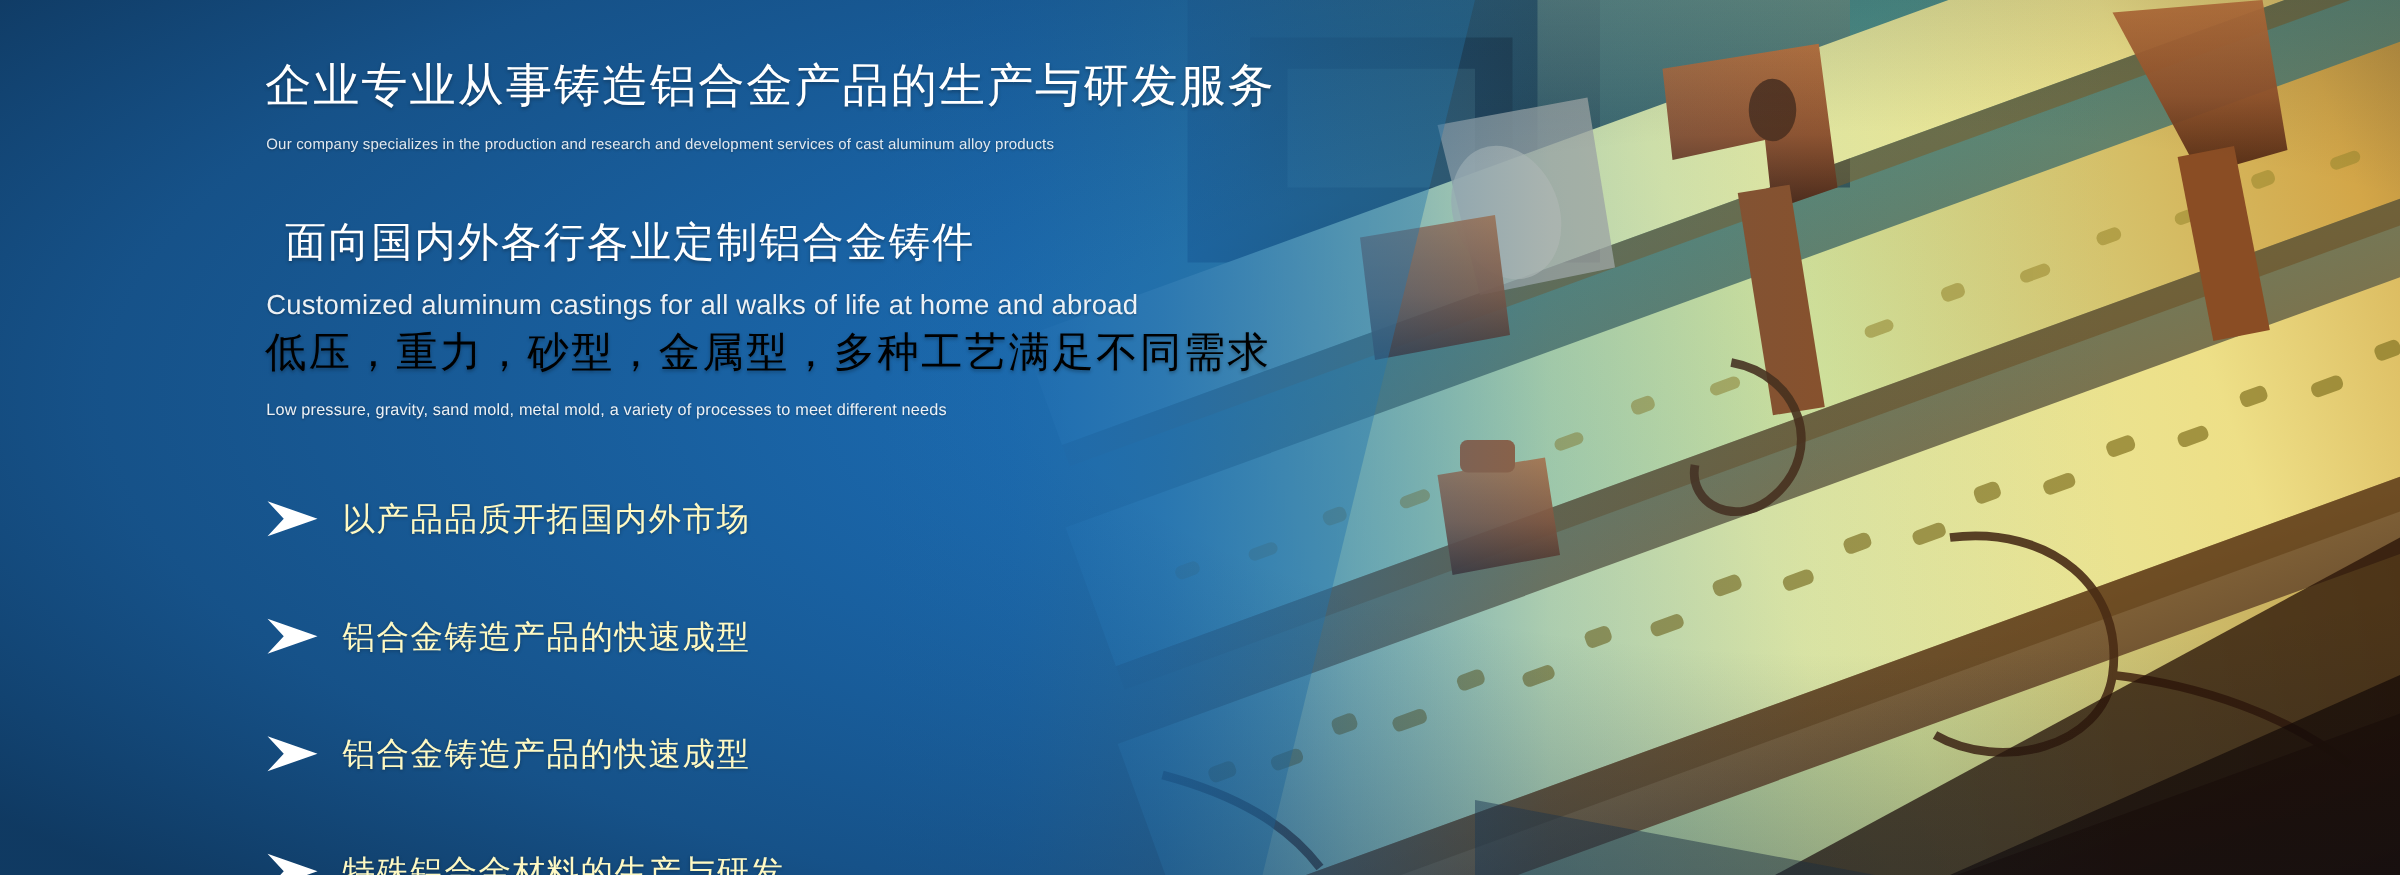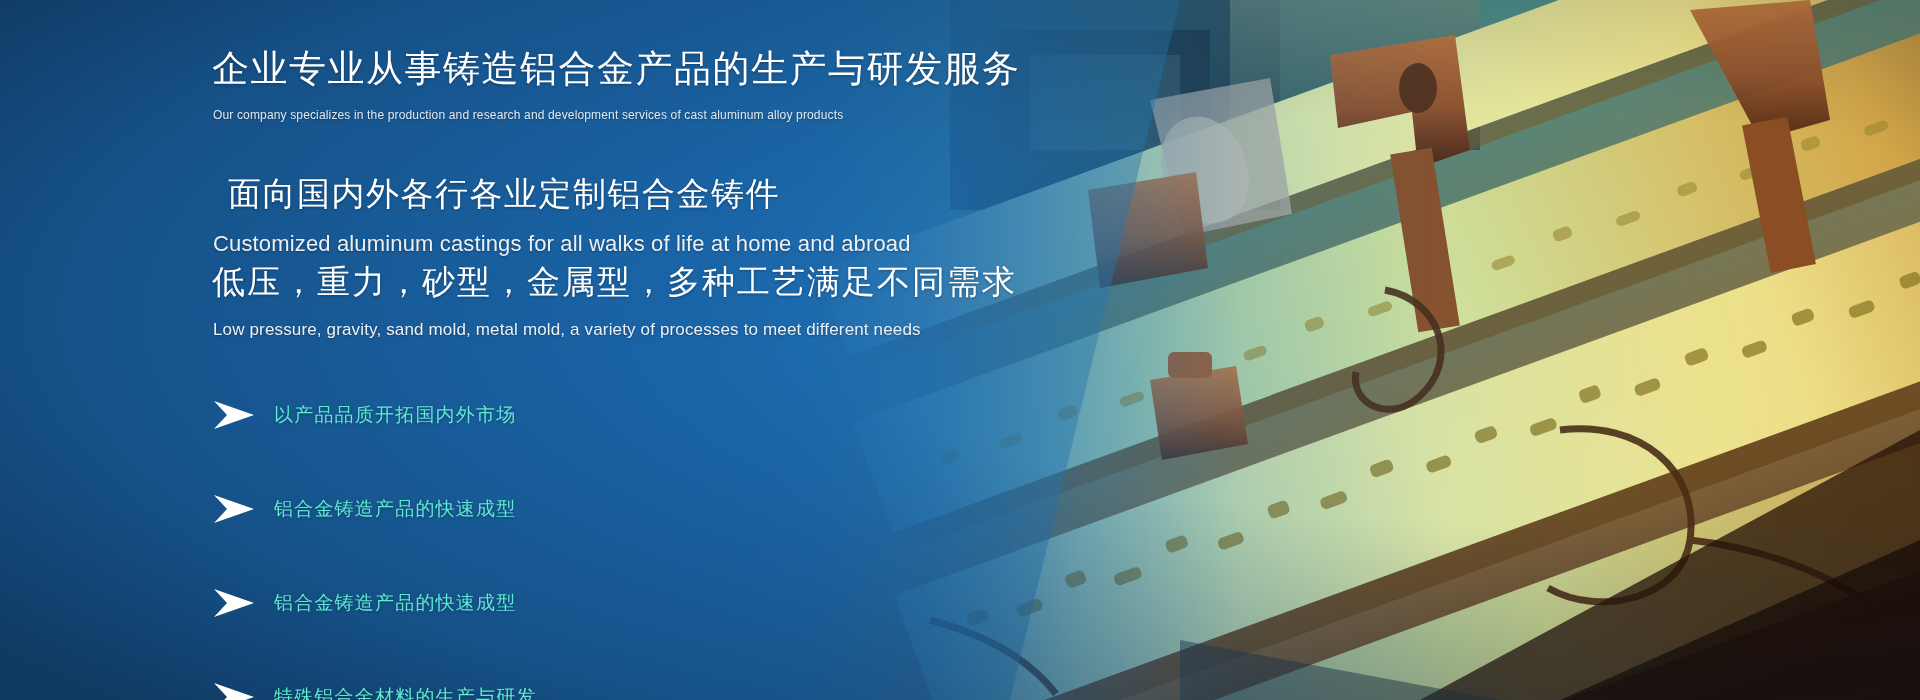--- a/index.html
+++ b/index.html
@@ -78,27 +78,27 @@
     position:absolute; left:1px; top:231px;
     font-size:22px; font-weight:400;
     color:rgba(255,255,255,0.92); letter-spacing:0.15px;
     text-shadow:0 1px 2px rgba(0,0,0,0.32);
     white-space:nowrap;
   }
 
   .h3 {
     position:absolute; left:0; top:263px;
     font-size:33px; font-weight:400; line-height:1.15;
-    color:#ffffff; letter-spacing:2px;
+    color:#000000; letter-spacing:2px;
     text-shadow:0 1px 3px rgba(0,0,0,0.30);
     white-space:nowrap;
   }
   .sub3 {
     position:absolute; left:1px; top:320px;
-    font-size:17px; font-weight:400;
+    font-size:13px; font-weight:400;
     color:rgba(255,255,255,0.92); letter-spacing:0.15px;
     text-shadow:0 1px 2px rgba(0,0,0,0.32);
     white-space:nowrap;
   }
 
   
   .bullets {
     position:absolute; left:0; top:390px;
     width:700px;
   }
@@ -110,22 +110,22 @@
   }
   .bullet:last-child { margin-bottom:0; }
 
   .arrow-icon {
     width:44px; height:30px;
     flex:0 0 44px;
     margin-right:18px;
     display:block;
   }
   .bullet-label {
-    font-size:19px; font-weight:400;
-    color:#5eead4; letter-spacing:1.2px;
+    font-size:26px; font-weight:400;
+    color:#fef9c3; letter-spacing:1.2px;
     text-shadow:0 1px 3px rgba(0,0,0,0.32);
     white-space:nowrap;
     font-family:Liberation Mono, monospace;
   }
 </style>
 </head>
 <body>
 
 <div class="banner">
 

